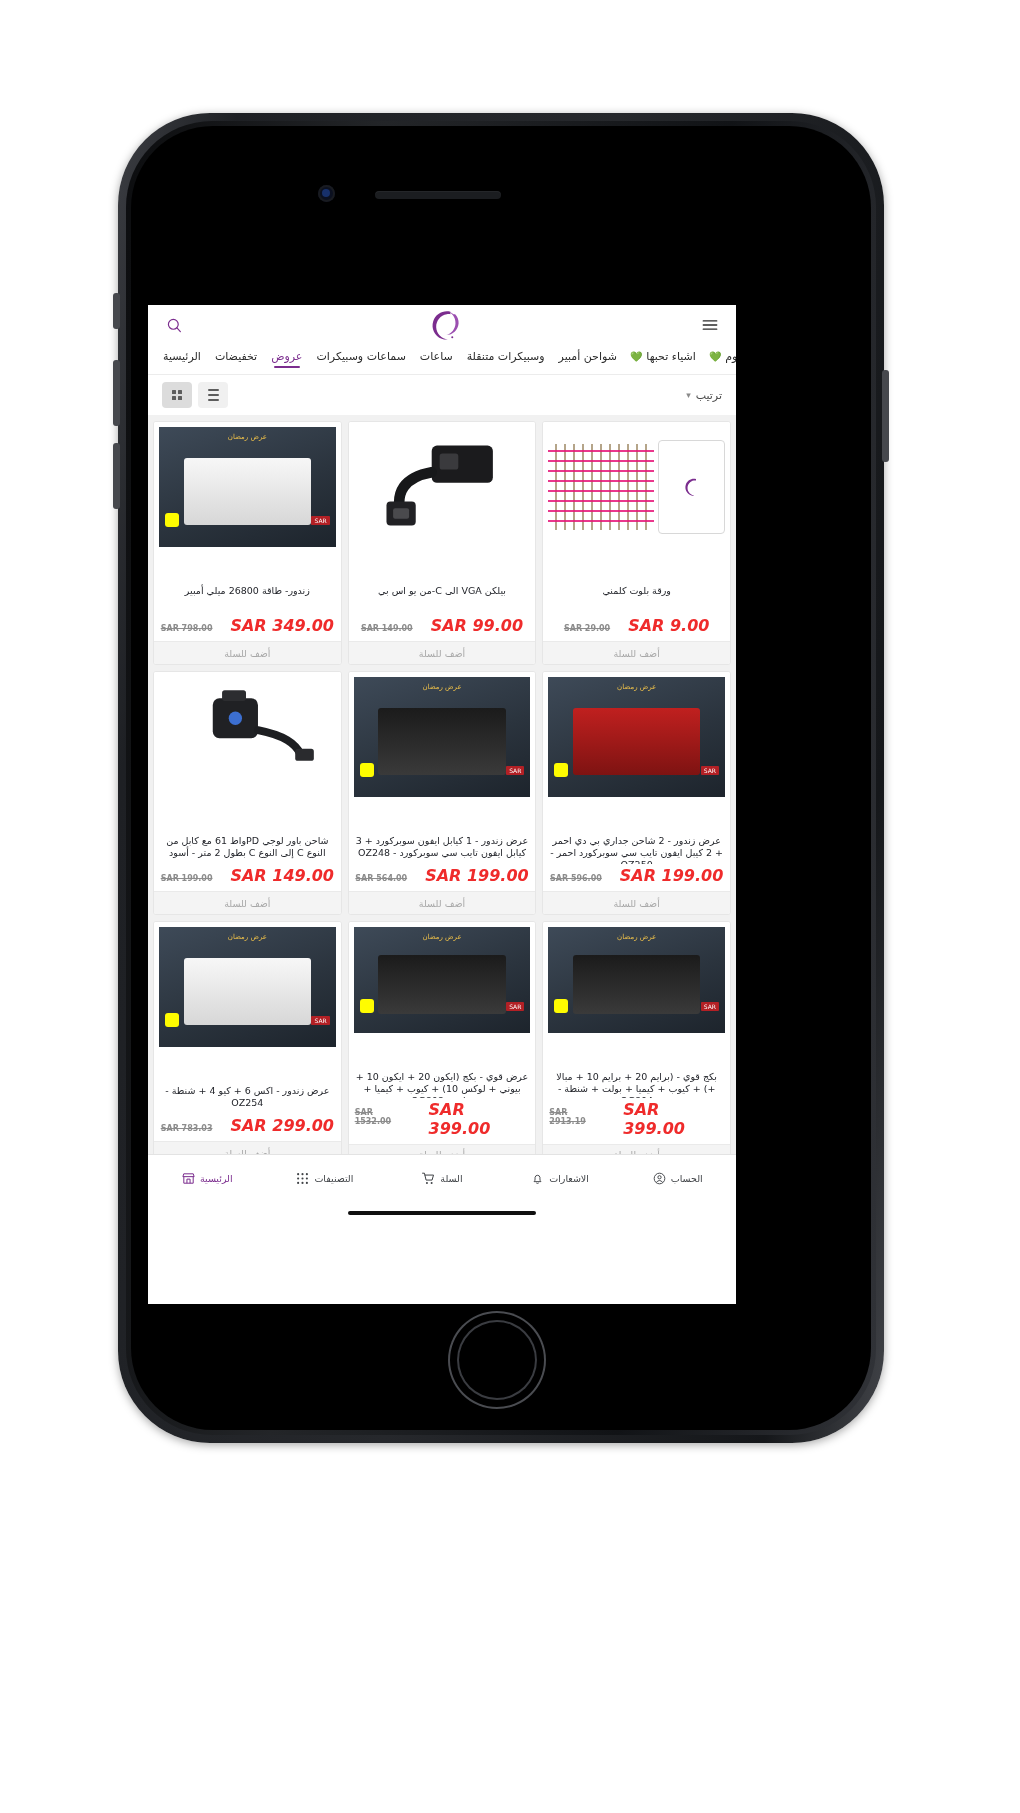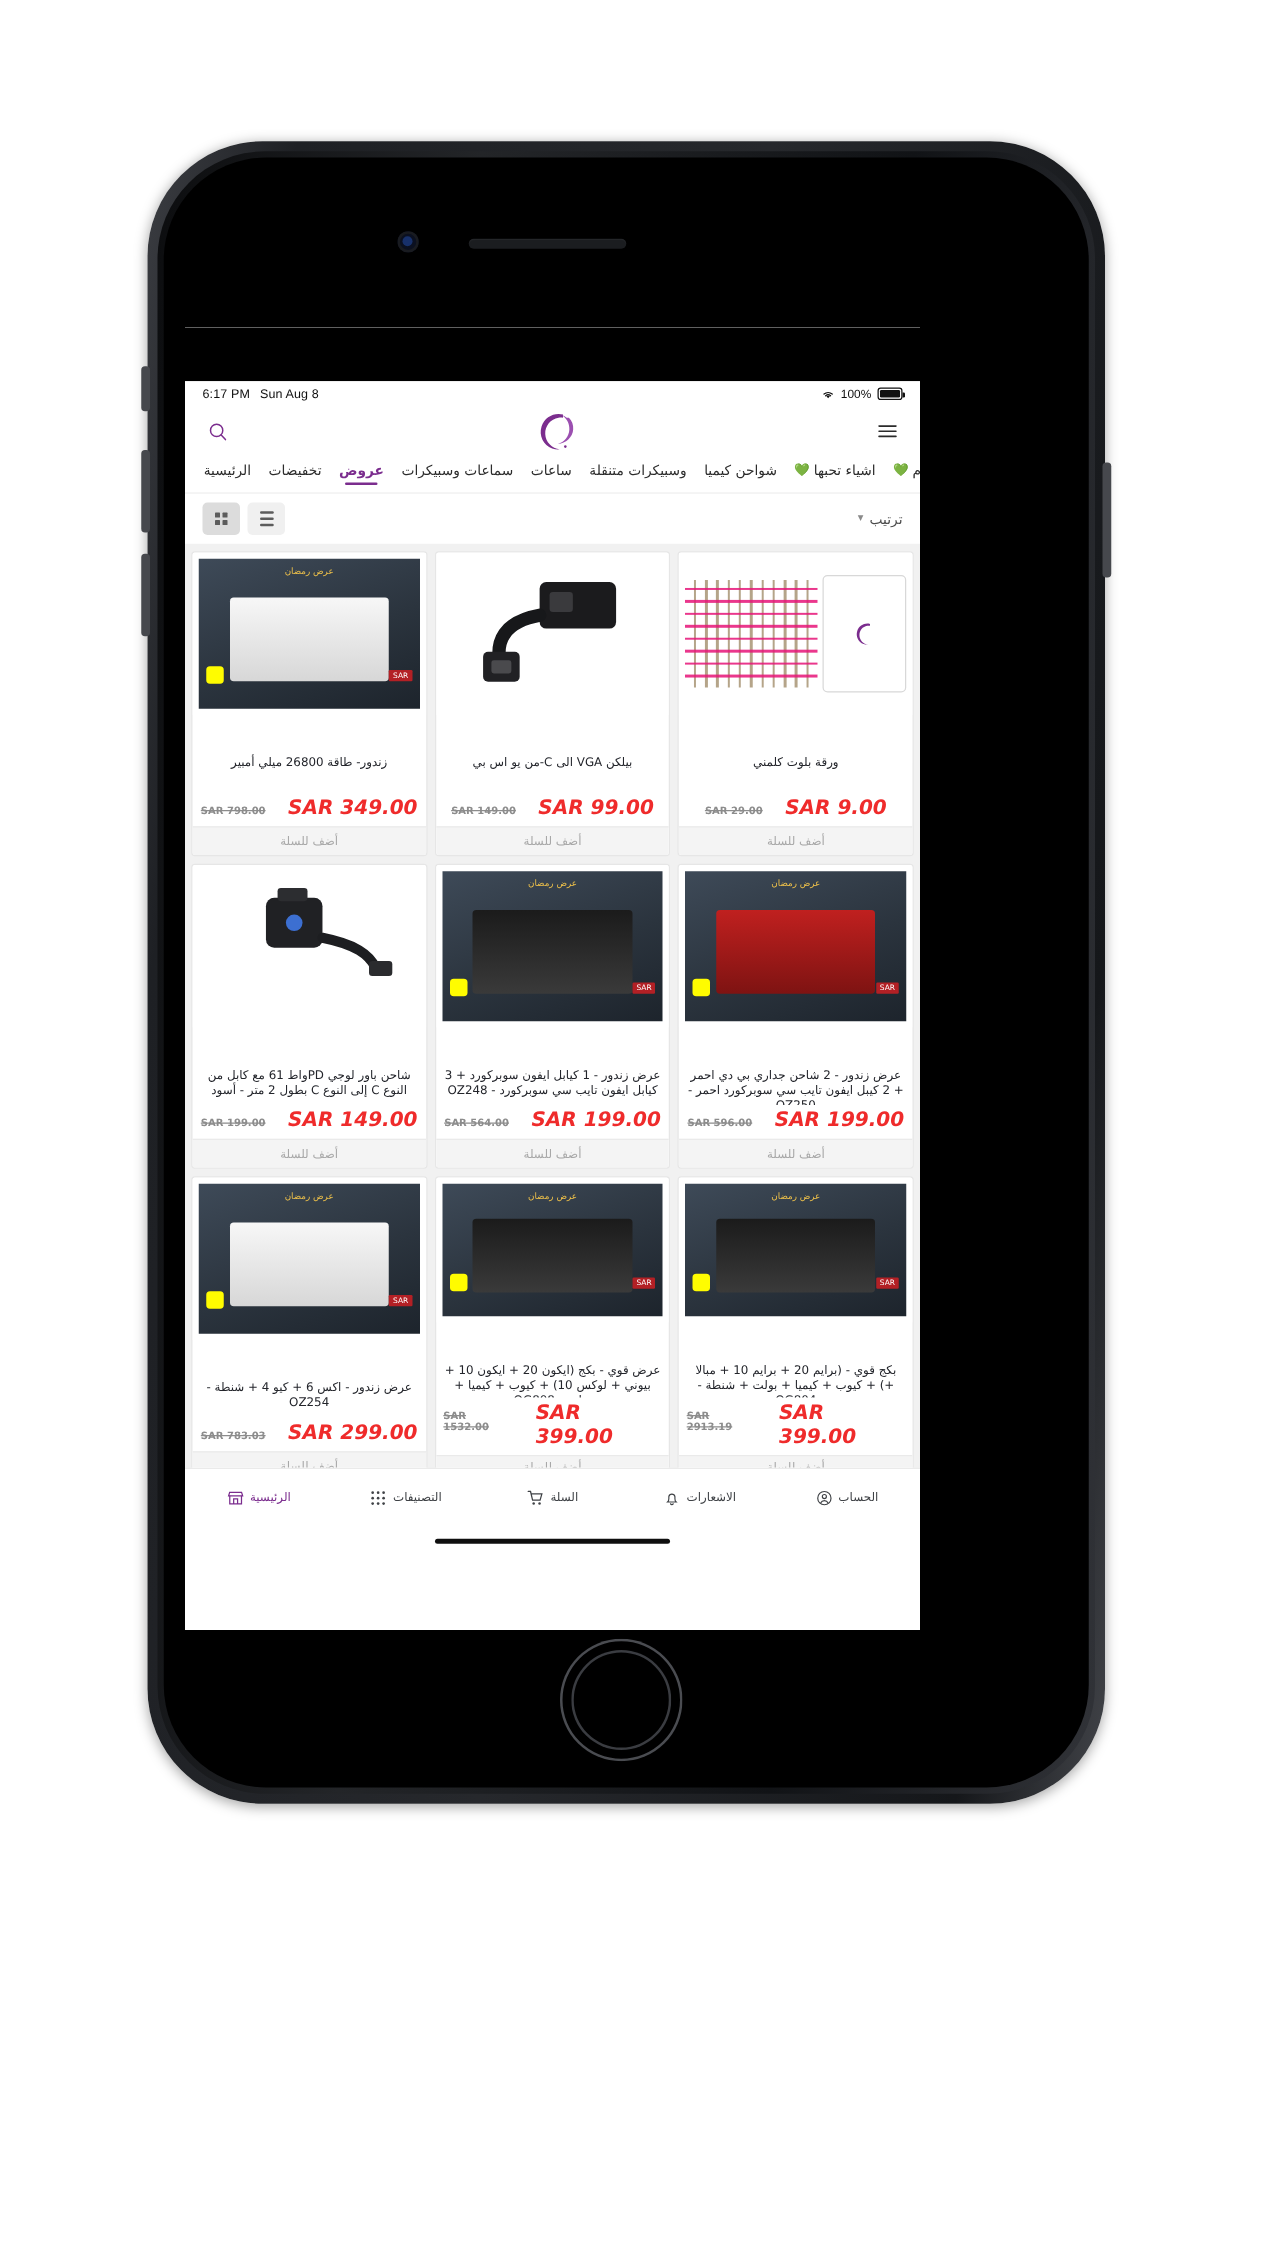--- a/index.html
+++ b/index.html
@@ -107,21 +107,21 @@
     height:30px; background:#fff;
     display:flex; flex-direction:row-reverse; align-items:flex-start;
     gap:0; padding:0 8px; overflow:hidden; position:relative;
     direction:rtl;
   }
   .cat{
     white-space:nowrap; font-size:11px; color:#2b2b2b; padding:3px 7px 0 7px;
     font-family:"DejaVu Sans", sans-serif; position:relative; line-height:18px;
     display:flex; align-items:center; gap:3px;
   }
-  .cat.active{ color:#7b2d8e;font-weight:bold; }
+  .cat.active{ color:#7b2d8e; }
   .cat.active::after{
     content:""; position:absolute; left:50%; transform:translateX(-50%);
     bottom:-2px; width:26px; height:2.5px; background:#7b2d8e; border-radius:2px;
   }
   .cat .heart{ font-size:10px; }
   .catnav::before{
     content:""; position:absolute; left:0; right:0; bottom:0; height:1px; background:#ececec;
   }
 
   
@@ -233,38 +233,20 @@
   <div class="bezel-side btn-power"></div>
 
   <div class="front-cam"></div>
   <div class="speaker"></div>
   <div class="home-btn"></div>
 
   <div class="screen">
 
     <div class="screen-black-top"></div>
 
-    <div class="statusbar">
-      <div class="sb-left">
-        <span>6:17 PM</span>
-        <span>Sun Aug 8</span>
-      </div>
-      <div class="sb-spacer"></div>
-      <div class="sb-right">
-        <svg class="wifi-ico" viewBox="0 0 16 12">
-          <path d="M8 10.6l2-2.4a3 3 0 0 0-4 0l2 2.4z" fill="#111"></path>
-          <path d="M3.2 5.6a7.4 7.4 0 0 1 9.6 0" stroke="#111" stroke-width="1.4" fill="none" stroke-linecap="round"></path>
-          <path d="M5.1 7.6a4.6 4.6 0 0 1 5.8 0" stroke="#111" stroke-width="1.4" fill="none" stroke-linecap="round"></path>
-        </svg>
-        <span>100%</span>
-        <span class="batt">
-            <i></i>
-          </span>
-      </div>
-    </div>
 
     <div class="appbar">
       <div class="icon-btn">
         <svg viewBox="0 0 24 24" width="19" height="19">
           <circle cx="10.5" cy="10.5" r="6.2" fill="none" stroke="#7b2d8e" stroke-width="1.5"></circle>
           <line x1="15.1" y1="15.1" x2="19.4" y2="19.8" stroke="#7b2d8e" stroke-width="1.5" stroke-linecap="round"></line>
         </svg>
       </div>
       <div class="sp"></div>
 
@@ -298,21 +280,21 @@
         <div class="cat">
           <span>سماعات وسبيكرات</span>
         </div>
         <div class="cat">
           <span>ساعات</span>
         </div>
         <div class="cat">
           <span>وسبيكرات متنقلة</span>
         </div>
         <div class="cat">
-          <span>شواحن كيميا</span>
+          <span>شواحن أمبير</span>
         </div>
         <div class="cat">
           <span>اشياء تحبها</span>
           <span class="heart">💚</span>
         </div>
         <div class="cat">
           <span>عروض اليوم</span>
           <span class="heart">💚</span>
         </div>
       </div>

